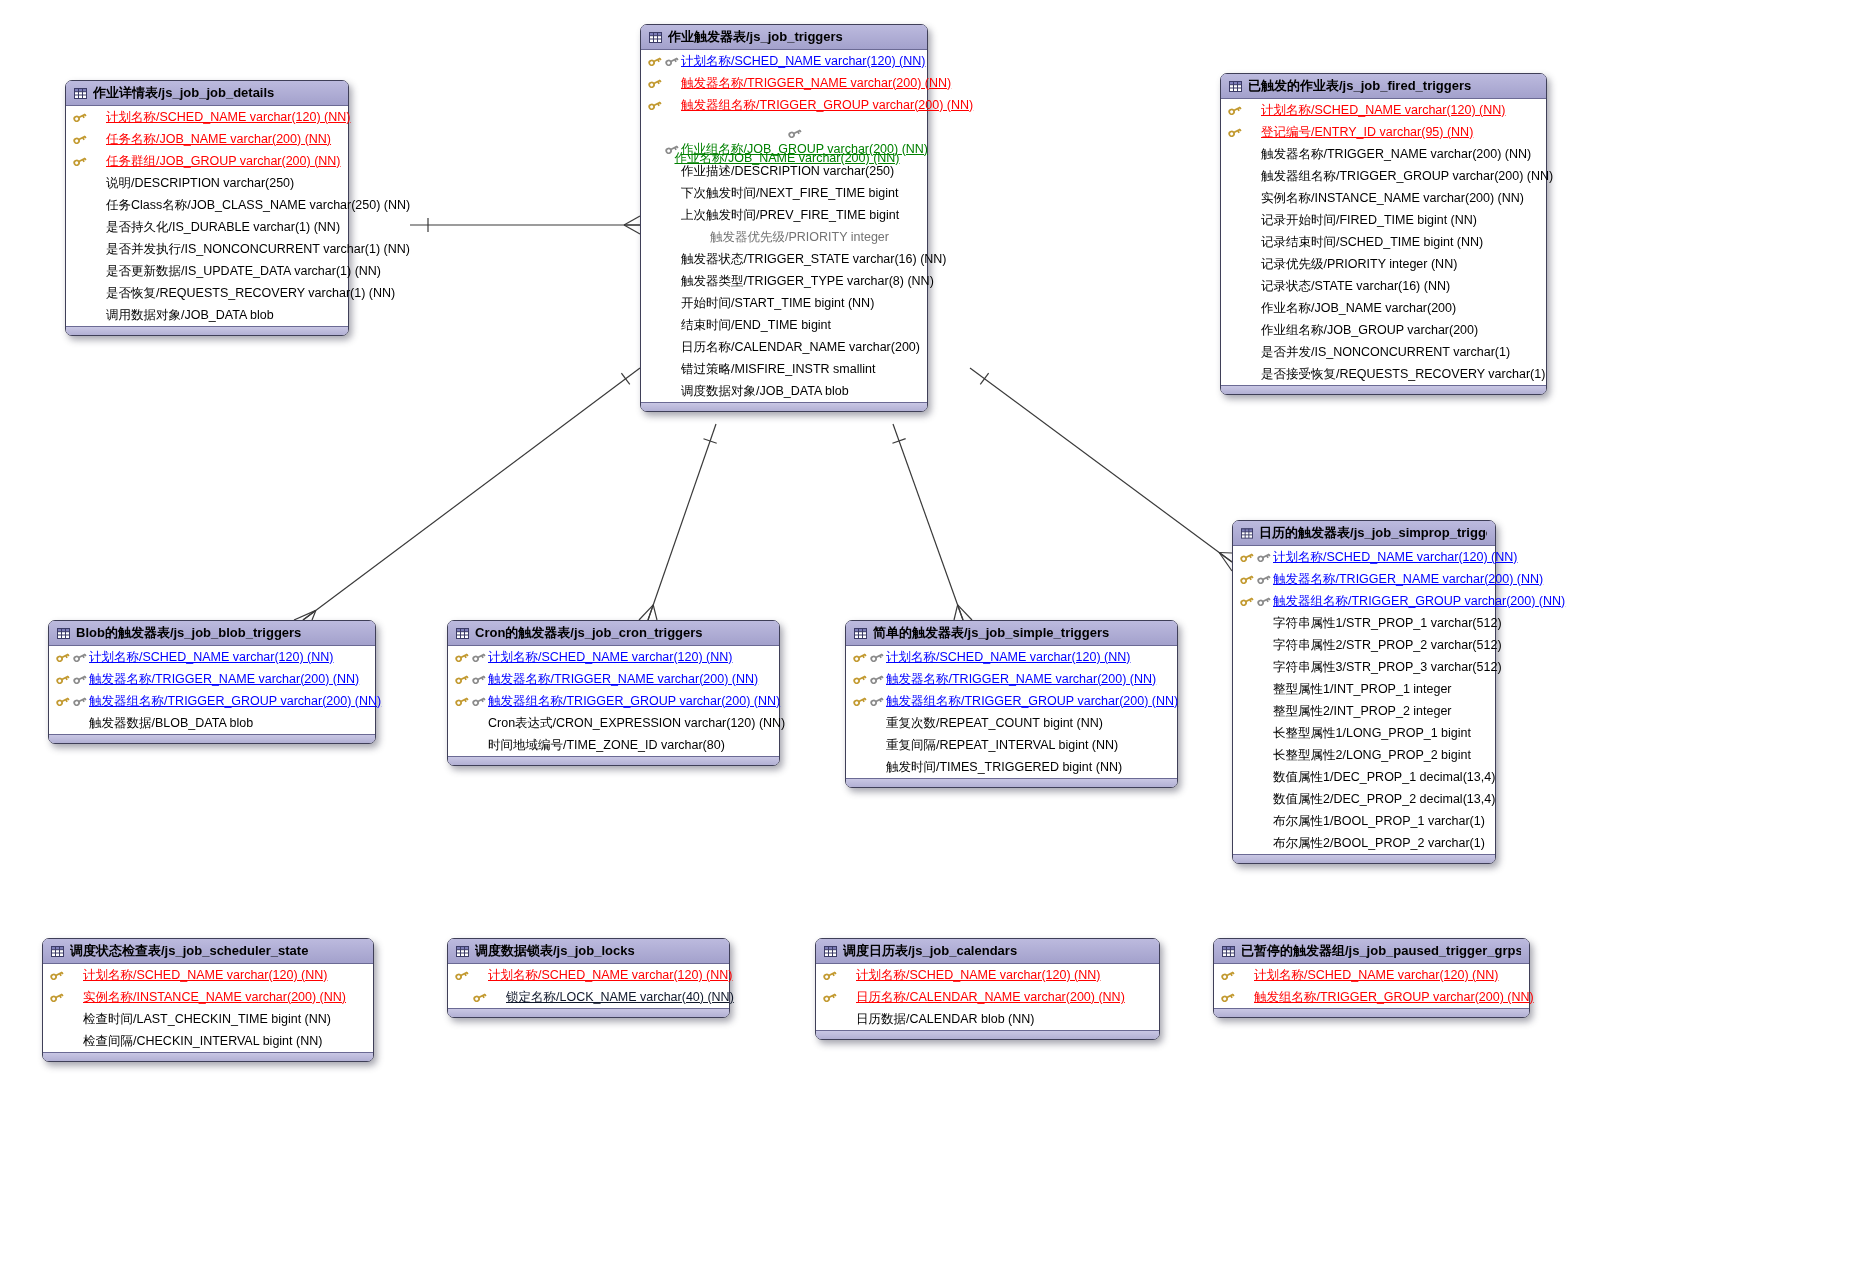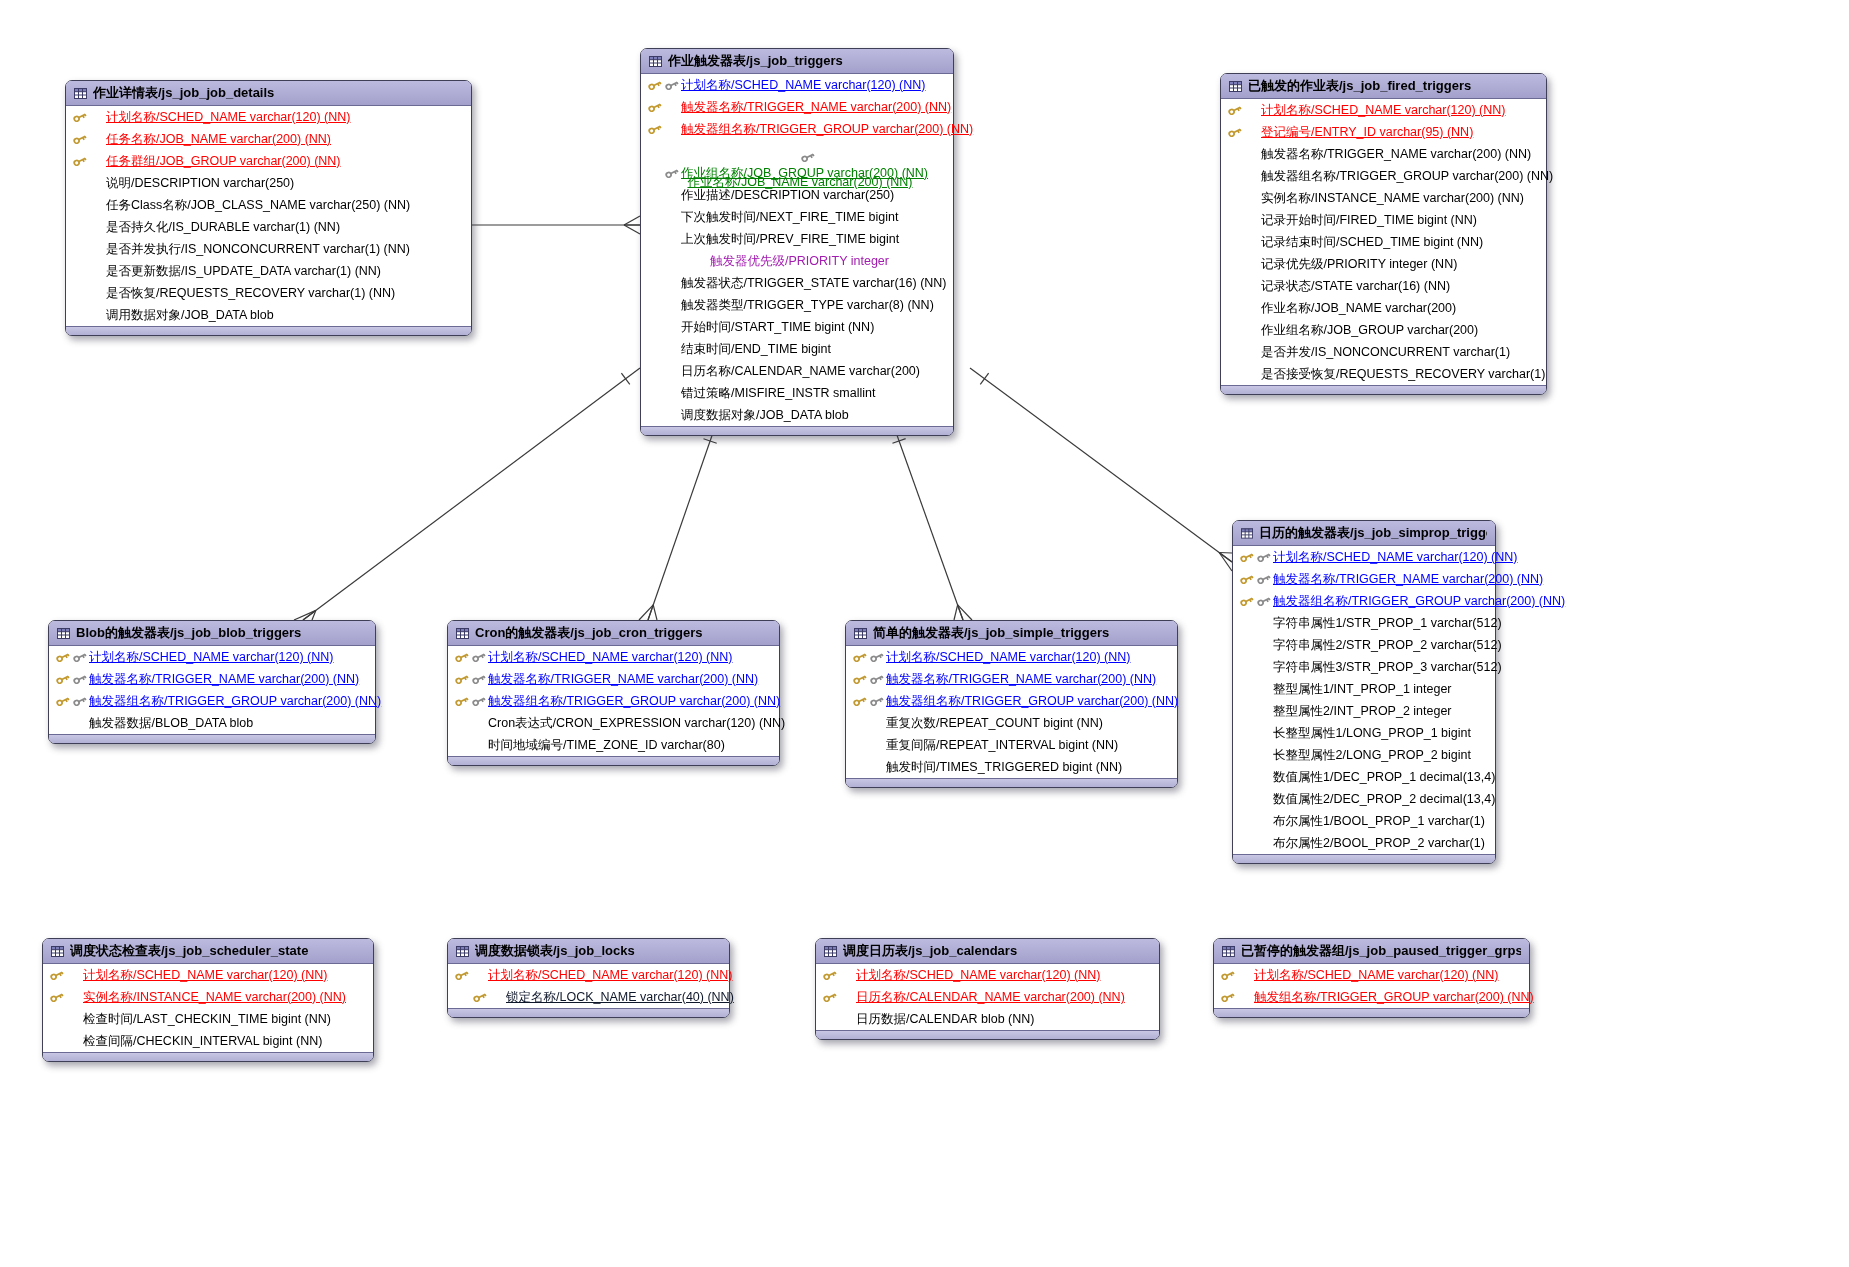--- a/index.html
+++ b/index.html
@@ -90,21 +90,21 @@
         <line x1="957.6186176480295" y1="604.9321294144826" x2="972" y2="620"></line>
       </g>
       <g>
         <line x1="970" y1="368" x2="1232" y2="562"></line>
         <line x1="988.6315512180378" y1="373.0857938622829" x2="980.3004196559385" y2="384.3371158688293"></line>
         <line x1="1219.1413462782327" y1="552.4787067861723" x2="1232" y2="553"></line>
         <line x1="1219.1413462782327" y1="552.4787067861723" x2="1232" y2="562"></line>
         <line x1="1219.1413462782327" y1="552.4787067861723" x2="1232" y2="571"></line>
       </g>
     </svg>
-<div class="er-table" style="left: 640px; top: 48px; width: 314px;">
+<div class="er-table" style="left: 640px; top: 24px; width: 288px;">
       <div class="er-head">
         <svg width="13" height="11" viewBox="0 0 13 11">
           <rect x="0.5" y="0.5" width="12" height="10" fill="#ffffff" stroke="#3b3b66"></rect>
           <rect x="0.5" y="0.5" width="12" height="3.2" fill="#7d7db8" stroke="#3b3b66"></rect>
           <line x1="4.5" y1="0.5" x2="4.5" y2="10.5" stroke="#3b3b66"></line>
           <line x1="8.5" y1="0.5" x2="8.5" y2="10.5" stroke="#3b3b66"></line>
           <line x1="0.5" y1="7" x2="12.5" y2="7" stroke="#3b3b66"></line>
         </svg>
         <span class="er-title">作业触发器表/js_job_triggers</span>
       </div>
@@ -200,21 +200,21 @@
           </span>
           <span class="col-label">下次触发时间/NEXT_FIRE_TIME bigint</span>
         </div>
         <div class="er-row plain" style="color: rgb(0, 0, 0);">
           <span class="icons">
             <span class="slot"></span>
             <span class="slot"></span>
           </span>
           <span class="col-label">上次触发时间/PREV_FIRE_TIME bigint</span>
         </div>
-        <div class="er-row plain" style="color: #a21caf; padding-left: 35px;">
+        <div class="er-row plain" style="color: #737373; padding-left: 35px;">
           <span class="icons">
             <span class="slot"></span>
             <span class="slot"></span>
           </span>
           <span class="col-label">触发器优先级/PRIORITY integer</span>
         </div>
         <div class="er-row plain" style="color: rgb(0, 0, 0);">
           <span class="icons">
             <span class="slot"></span>
             <span class="slot"></span>
@@ -259,21 +259,21 @@
         <div class="er-row plain" style="color: rgb(0, 0, 0);">
           <span class="icons">
             <span class="slot"></span>
             <span class="slot"></span>
           </span>
           <span class="col-label">调度数据对象/JOB_DATA blob</span>
         </div>
       </div>
       <div class="er-foot"></div>
     </div>
-    <div class="er-table" style="left: 65px; top: 80px; width: 407px;">
+    <div class="er-table" style="left: 65px; top: 80px; width: 284px;">
       <div class="er-head">
         <svg width="13" height="11" viewBox="0 0 13 11">
           <rect x="0.5" y="0.5" width="12" height="10" fill="#ffffff" stroke="#3b3b66"></rect>
           <rect x="0.5" y="0.5" width="12" height="3.2" fill="#7d7db8" stroke="#3b3b66"></rect>
           <line x1="4.5" y1="0.5" x2="4.5" y2="10.5" stroke="#3b3b66"></line>
           <line x1="8.5" y1="0.5" x2="8.5" y2="10.5" stroke="#3b3b66"></line>
           <line x1="0.5" y1="7" x2="12.5" y2="7" stroke="#3b3b66"></line>
         </svg>
         <span class="er-title">作业详情表/js_job_job_details</span>
       </div>

